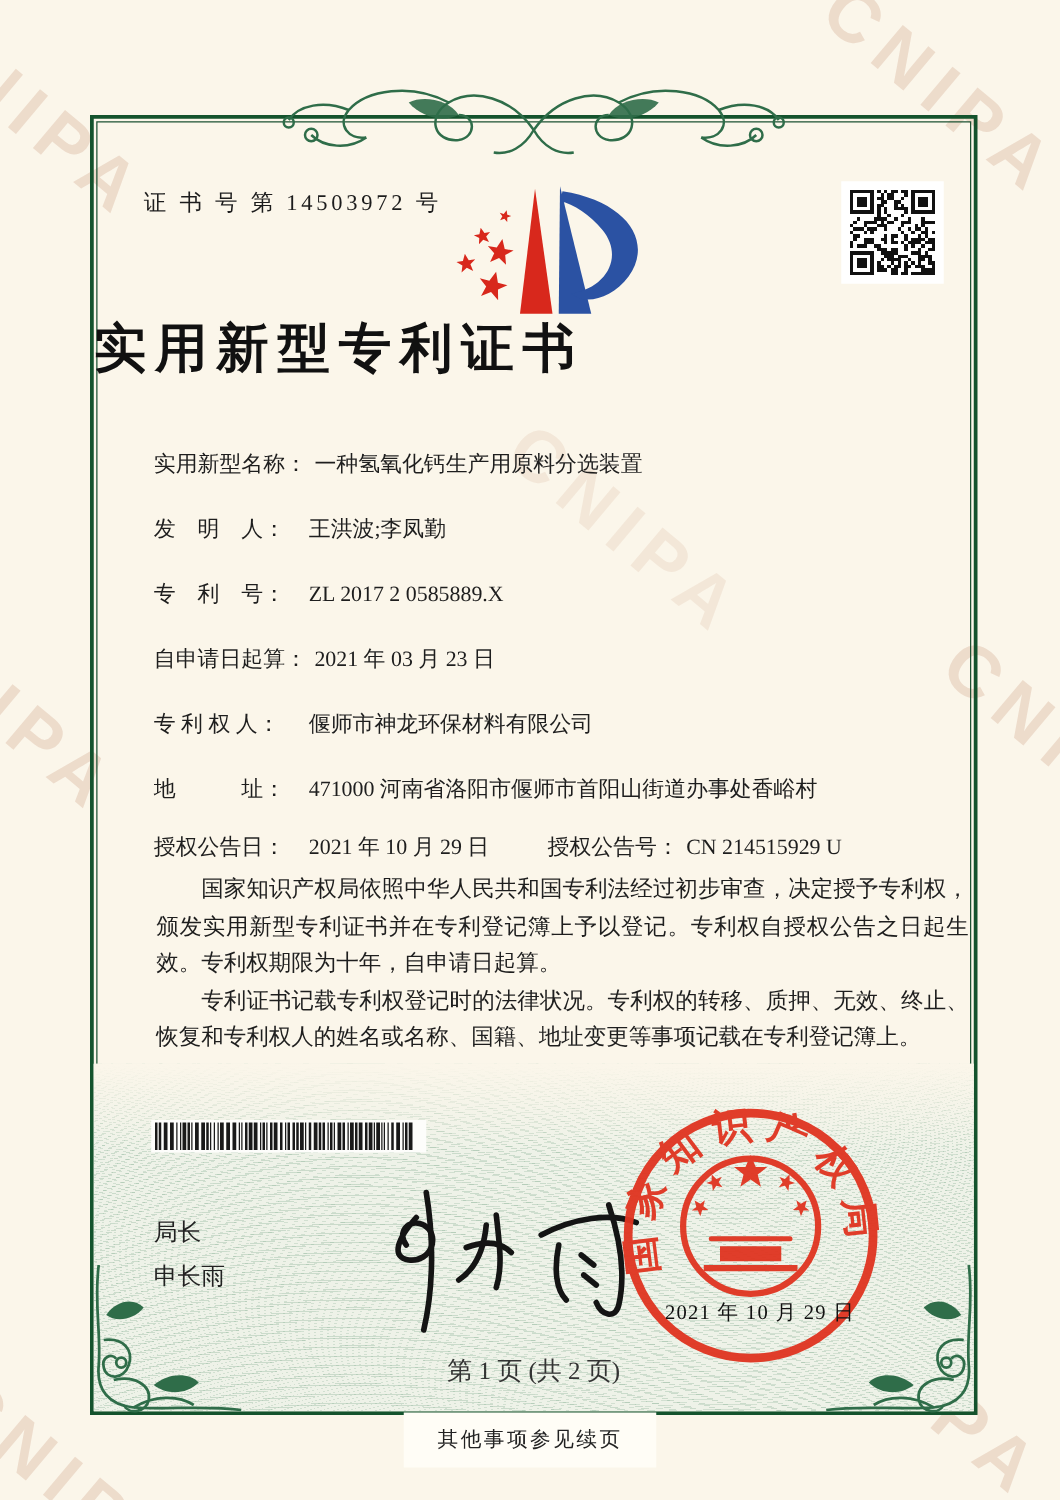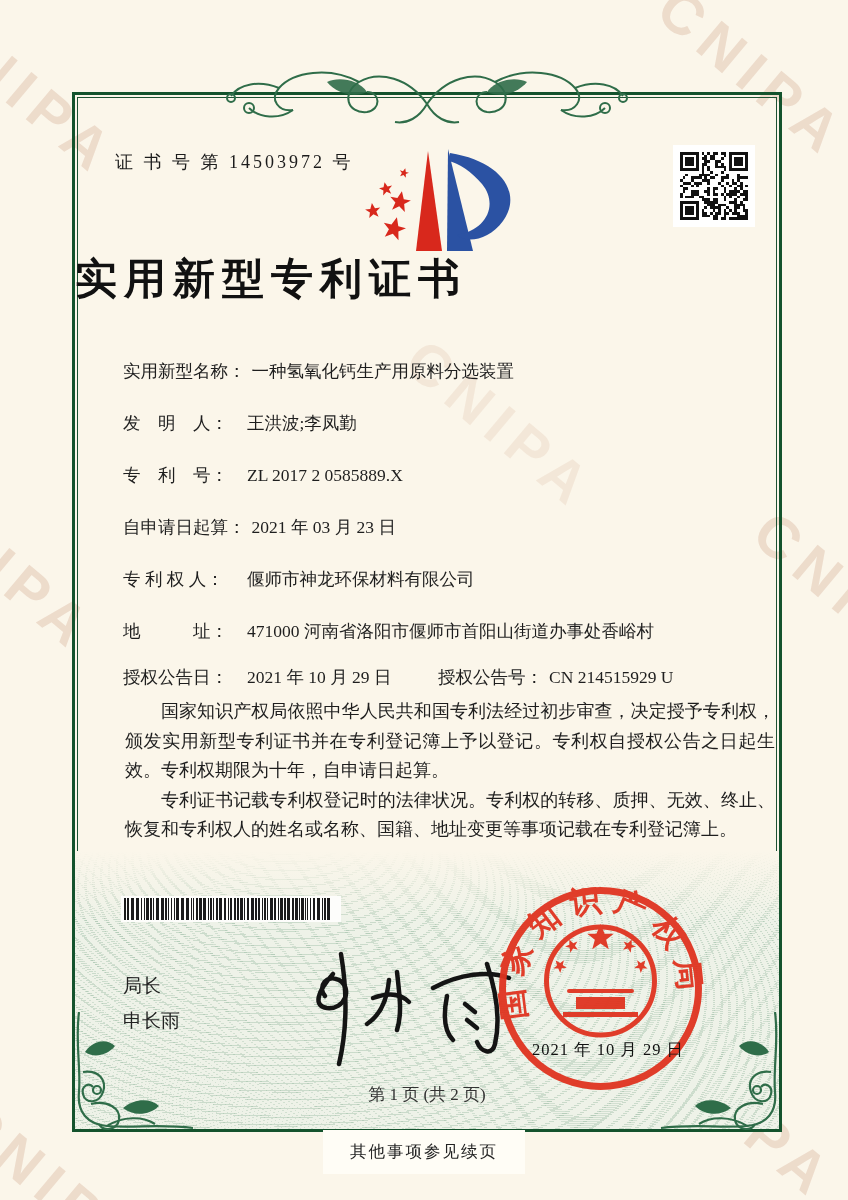--- a/index.html
+++ b/index.html
@@ -55,21 +55,21 @@
   .paras{position:absolute;left:30px;top:602px;width:650px;font-size:18px;line-height:29.5px;color:#1e1e1e;margin-left:20px;}
   .paras p{margin:0;text-indent:2em;text-align:justify;}
   
   .barcode{position:absolute;left:46px;top:801px;width:220px;height:26px;background:#fdfdfb;padding:2px 3px;box-sizing:border-box;font-size:0;}
   .barcode i{display:inline-block;height:100%;background:#1a1a1a;}
   .officer-title{position:absolute;left:48px;top:878px;font-size:19px;font-family:"Liberation Sans","DejaVu Sans",sans-serif;color:#222;}
   .officer-name{position:absolute;left:48px;top:913px;font-size:19px;font-family:"Liberation Sans","DejaVu Sans",sans-serif;color:#222;}
   .signature{position:absolute;left:162px;top:845px;}
   .seal{position:absolute;left:408px;top:776px;opacity:.95;}
   .seal-date{position:absolute;left:438px;top:944px;width:190px;text-align:center;font-size:16.5px;letter-spacing:1px;color:#111;z-index:3;}
-  .page-info{position:absolute;left:0;top:988px;width:100%;text-align:center;font-size:17px;color:#333;}
+  .page-info{position:absolute;left:0;top:988px;width:100%;text-align:center;font-size:20px;color:#333;}
   
   .orn-top{position:absolute;left:50%;top:-37px;transform:translateX(-50%);}
   .corner{position:absolute;bottom:-3px;}
   .corner.bl{left:-2px;}
   .corner.br{right:-2px;transform:scaleX(-1);}
   
   .note-box{
     position:absolute;left:50%;top:1130px;transform:translateX(-50%);
     background:#fffdf6;padding:11px 27px;font-size:16.5px;letter-spacing:2px;color:#222;z-index:2;
   }

